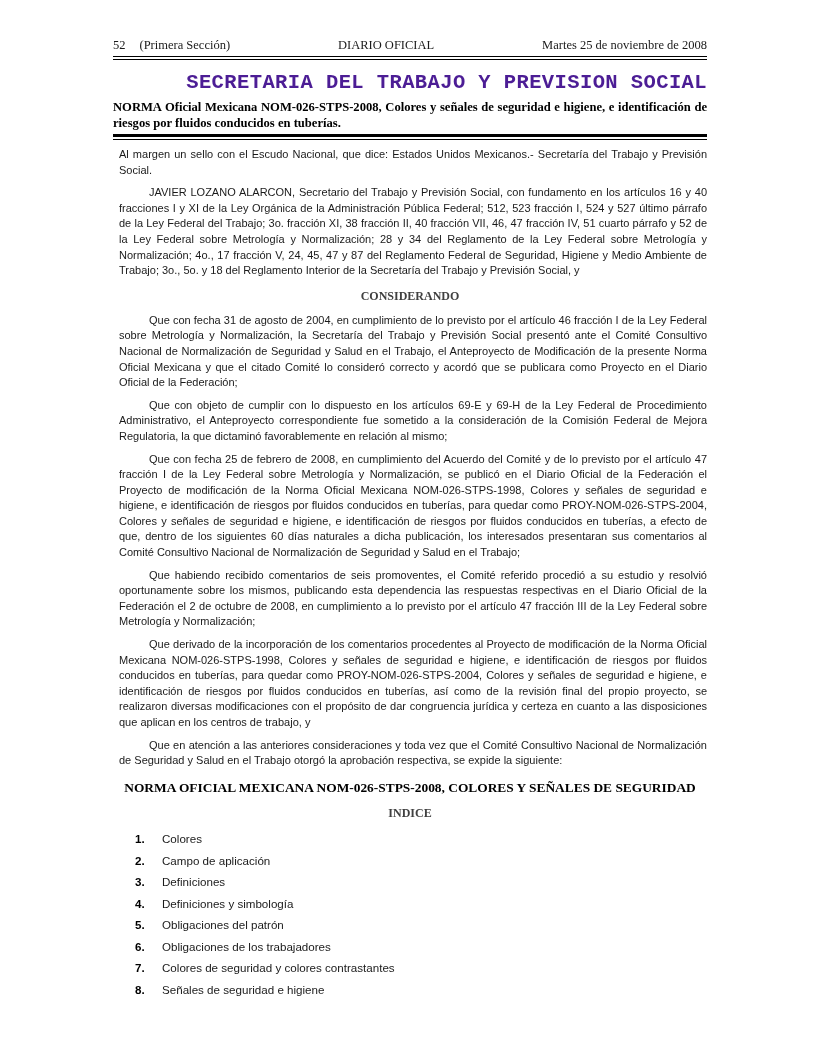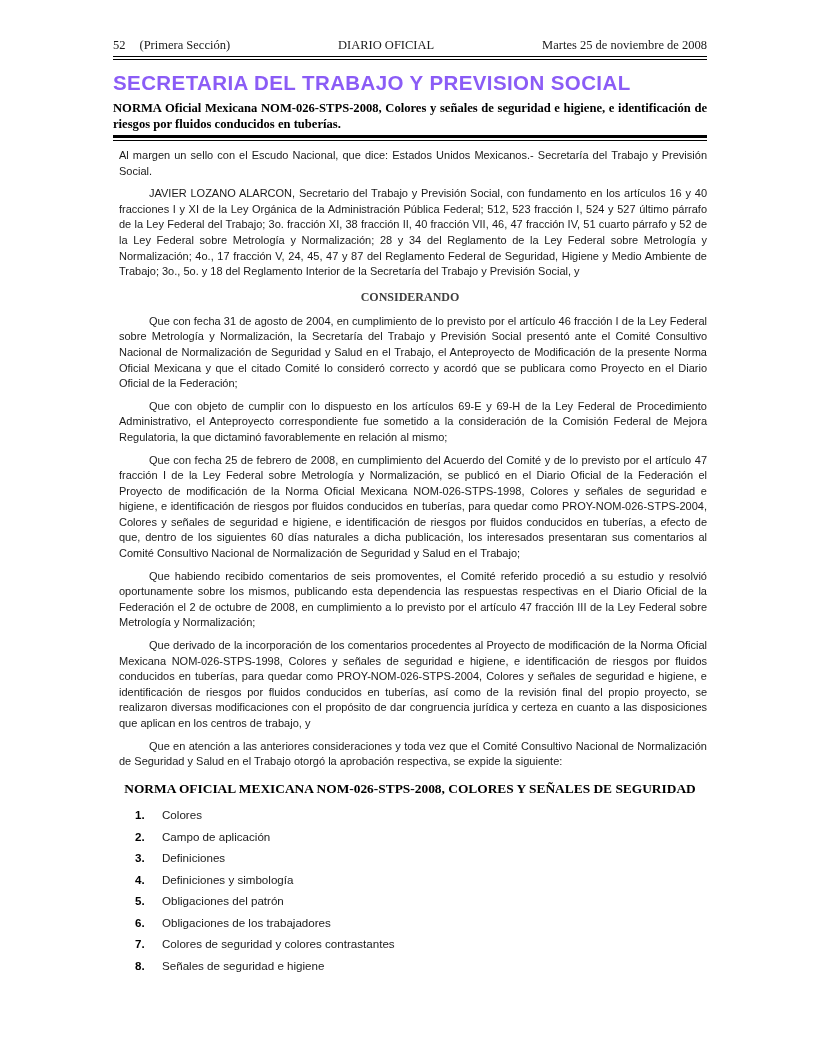--- a/index.html
+++ b/index.html
@@ -29,27 +29,27 @@
   }
   .hdr .hdr-left { display: flex; gap: 14px; }
   .rule-double {
     height: 2px;
     border-top: 1.5px solid #000;
     border-bottom: 1px solid #000;
     margin-top: 3px;
   }
   
   .page-title {
-    font-family: Liberation Sans, sans-serif;
+    font-family: Liberation Mono, monospace;
     font-weight: bold;
     font-size: 20.5px;
     letter-spacing: 0.4px;
-    text-align: left;
+    text-align: right;
     margin: 11px 0 5px 0;
-    color: #8b5cf6;
+    color: #4c1d95;
   }
   
   .norma-summary {
     font-family: "Liberation Serif", serif;
     font-weight: bold;
     font-size: 12.6px;
     line-height: 16px;
     text-align: justify;
     margin: 0;
     color: #000;
@@ -139,20 +139,21 @@
   <p class="body">Que con objeto de cumplir con lo dispuesto en los artículos 69-E y 69-H de la Ley Federal de Procedimiento Administrativo, el Anteproyecto correspondiente fue sometido a la consideración de la Comisión Federal de Mejora Regulatoria, la que dictaminó favorablemente en relación al mismo;</p>
   <p class="body">Que con fecha 25 de febrero de 2008, en cumplimiento del Acuerdo del Comité y de lo previsto por el artículo 47 fracción I de la Ley Federal sobre Metrología y Normalización, se publicó en el Diario Oficial de la Federación el Proyecto de modificación de la Norma Oficial Mexicana NOM-026-STPS-1998, Colores y señales de seguridad e higiene, e identificación de riesgos por fluidos conducidos en tuberías, para quedar como PROY-NOM-026-STPS-2004, Colores y señales de seguridad e higiene, e identificación de riesgos por fluidos conducidos en tuberías, a efecto de que, dentro de los siguientes 60 días naturales a dicha publicación, los interesados presentaran sus comentarios al Comité Consultivo Nacional de Normalización de Seguridad y Salud en el Trabajo;</p>
   <p class="body">Que habiendo recibido comentarios de seis promoventes, el Comité referido procedió a su estudio y resolvió oportunamente sobre los mismos, publicando esta dependencia las respuestas respectivas en el Diario Oficial de la Federación el 2 de octubre de 2008, en cumplimiento a lo previsto por el artículo 47 fracción III de la Ley Federal sobre Metrología y Normalización;</p>
   <p class="body">Que derivado de la incorporación de los comentarios procedentes al Proyecto de modificación de la Norma Oficial Mexicana NOM-026-STPS-1998, Colores y señales de seguridad e higiene, e identificación de riesgos por fluidos conducidos en tuberías, para quedar como PROY-NOM-026-STPS-2004, Colores y señales de seguridad e higiene, e identificación de riesgos por fluidos conducidos en tuberías, así como de la revisión final del propio proyecto, se realizaron diversas modificaciones con el propósito de dar congruencia jurídica y certeza en cuanto a las disposiciones que aplican en los centros de trabajo, y</p>
   <p class="body">Que en atención a las anteriores consideraciones y toda vez que el Comité Consultivo Nacional de Normalización de Seguridad y Salud en el Trabajo otorgó la aprobación respectiva, se expide la siguiente:</p>
 
   <div class="norma-heading">
     <span>NORMA OFICIAL MEXICANA NOM-026-STPS-2008, COLORES Y SEÑALES DE SEGURIDAD</span><br>
   </div>
 
+  <div class="h-center">INDICE</div>
 
   <ol class="index-list">
     <li class="index-item">
       <span class="num">1.</span>
       <span class="label">Colores</span>
     </li>
     <li class="index-item">
       <span class="num">2.</span>
       <span class="label">Campo de aplicación</span>
     </li>

